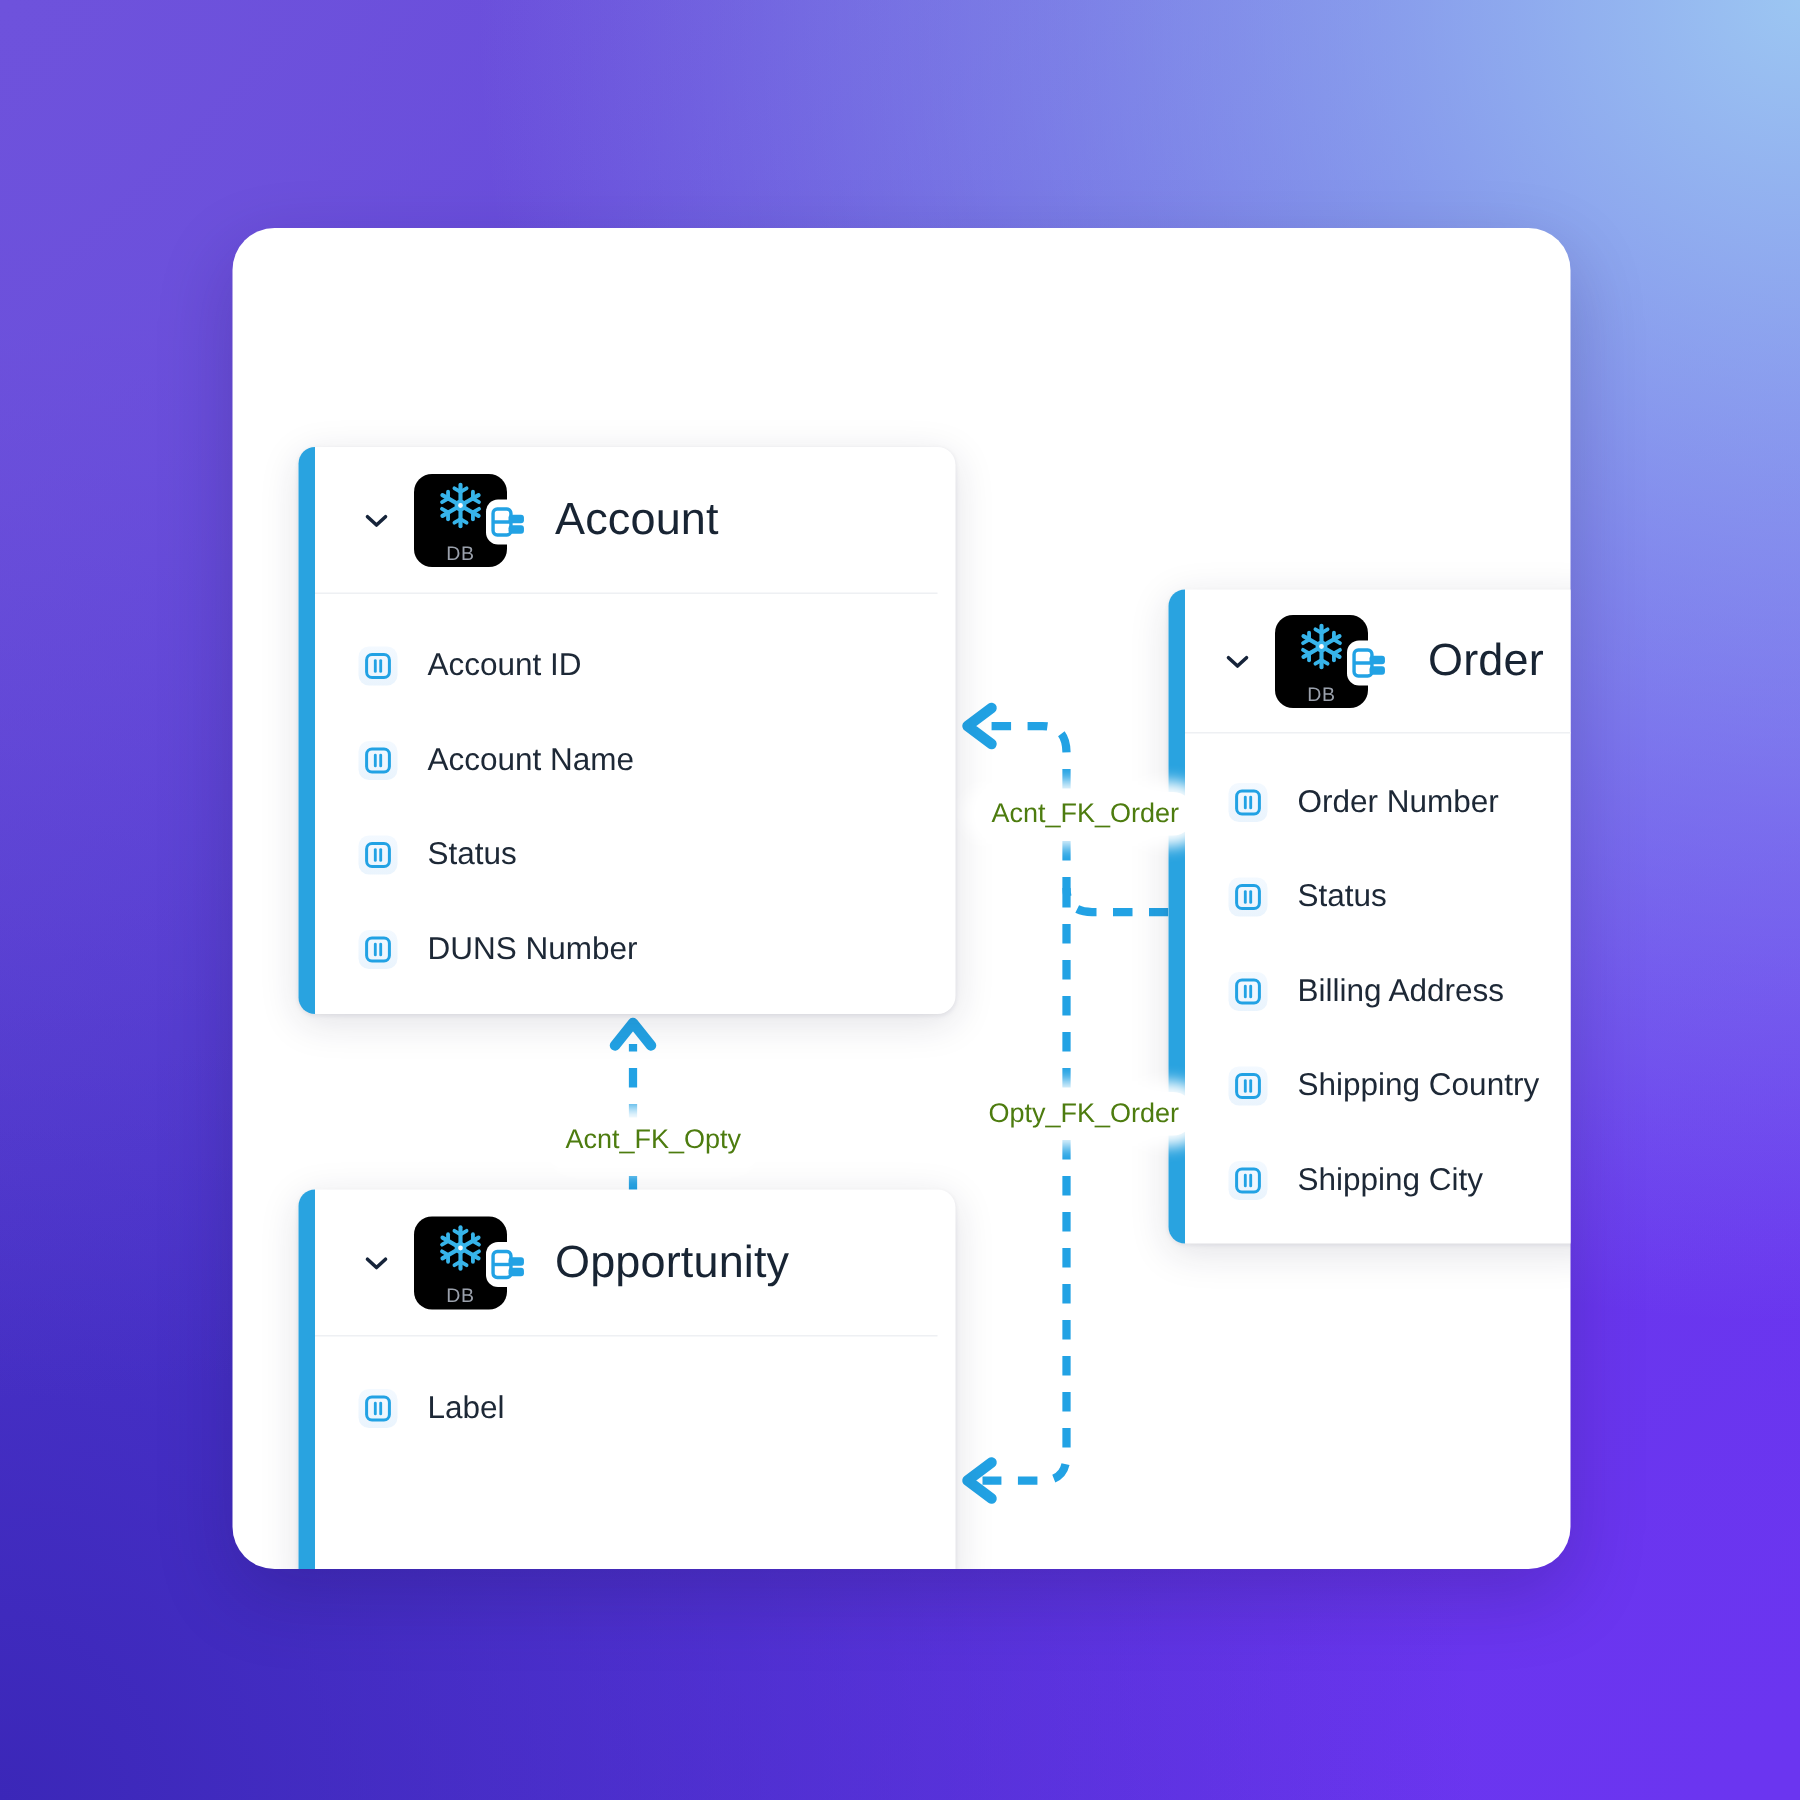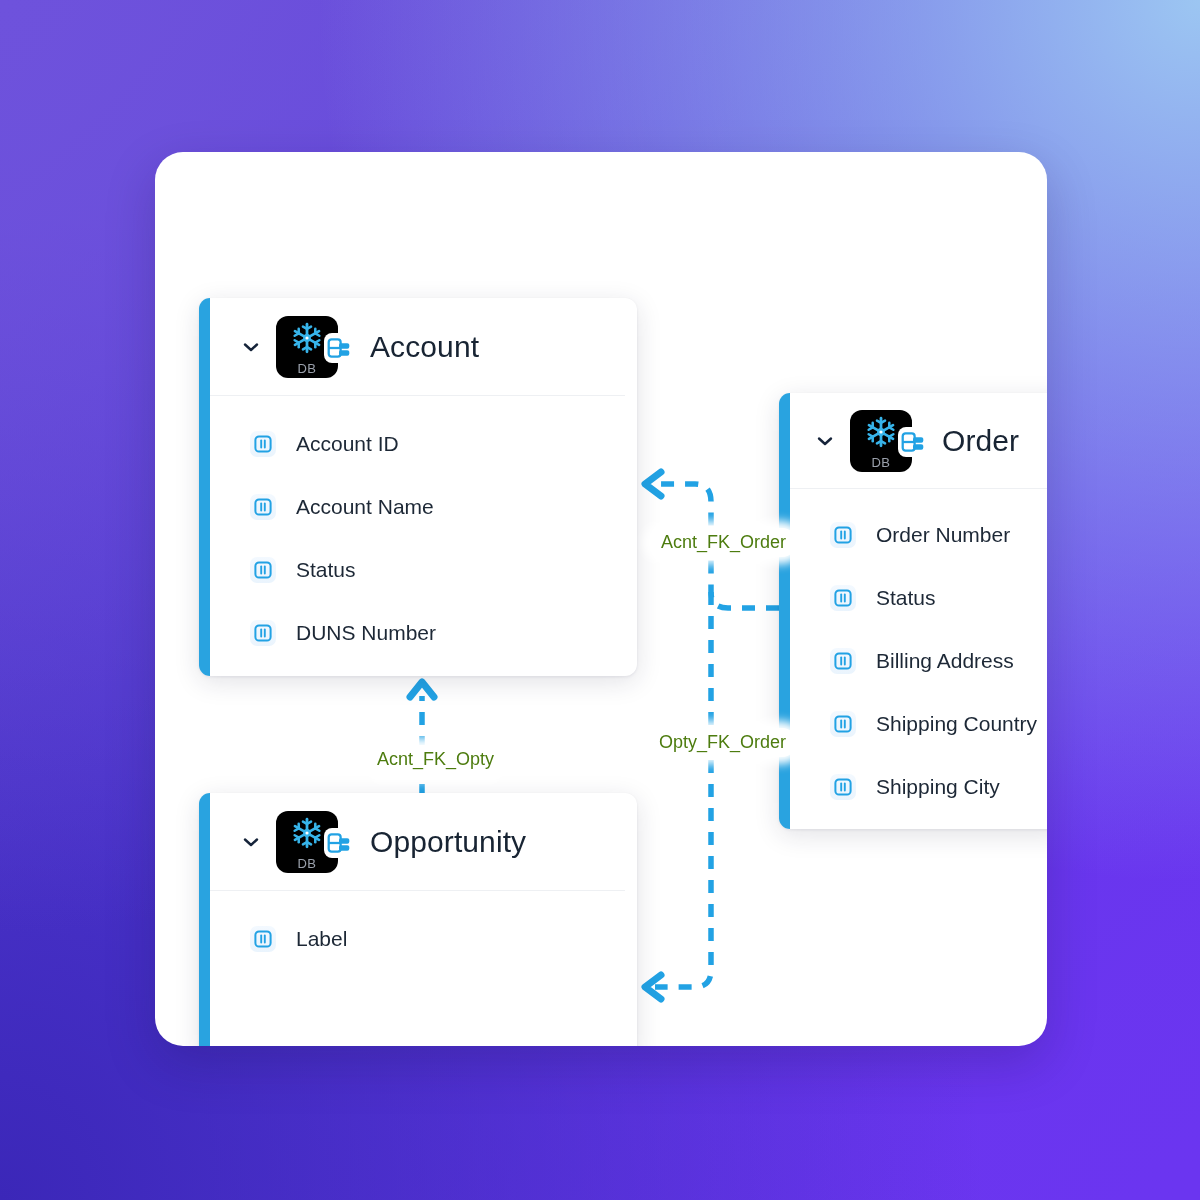--- a/index.html
+++ b/index.html
@@ -68,42 +68,42 @@
   .tbl-badge {
     position: absolute; right: -16px; top: 17px;
     width: 30px; height: 30px; border-radius: 8px;
     background: #ffffff;
     display: flex; align-items: center; justify-content: center;
   }
   .card-title {
     font-size: 30px; color: #182433; letter-spacing: .1px;
     margin-left: 24px; white-space: nowrap;
   }
-  .fields { padding: 16px 0 22px 0; margin-left: 11px; }
+  .fields { padding: 16px 0 22px 0; }
   .field {
     display: flex; align-items: center;
     height: 63px; padding-left: 40px;
   }
   .col-icon {
     width: 26px; height: 26px; flex: none;
     display: flex; align-items: center; justify-content: center;
     border-radius: 7px;
     background: linear-gradient(180deg,#f3f9ff,#eaf4fd);
   }
   .field-label {
     font-size: 21px; color: #1d2836; margin-left: 20px; white-space: nowrap;
   }
 
   
   #card-account     { left: 44px;  top: 146px; width: 438px; height: 378px; }
   #card-order       { left: 624px; top: 241px; width: 292px; height: 436px; }
   #card-opportunity { left: 44px;  top: 641px; width: 438px; height: 268px; }
 
   #card-order .card-head { height: 96px; padding-left: 22px; }
-  #card-order .card-title { margin-left: 22px; }
+  #card-order .card-title { margin-left: 32px; }
   #card-order .field { padding-left: 40px; height: 63px; }
   #card-order .fields { padding-top: 14px; }
 
   
   .wire-label {
     position: absolute;
     font-size: 18px; color: #4d7c0f;
     background: #ffffff;
     padding: 4px 10px; border-radius: 14px;
     white-space: nowrap;

